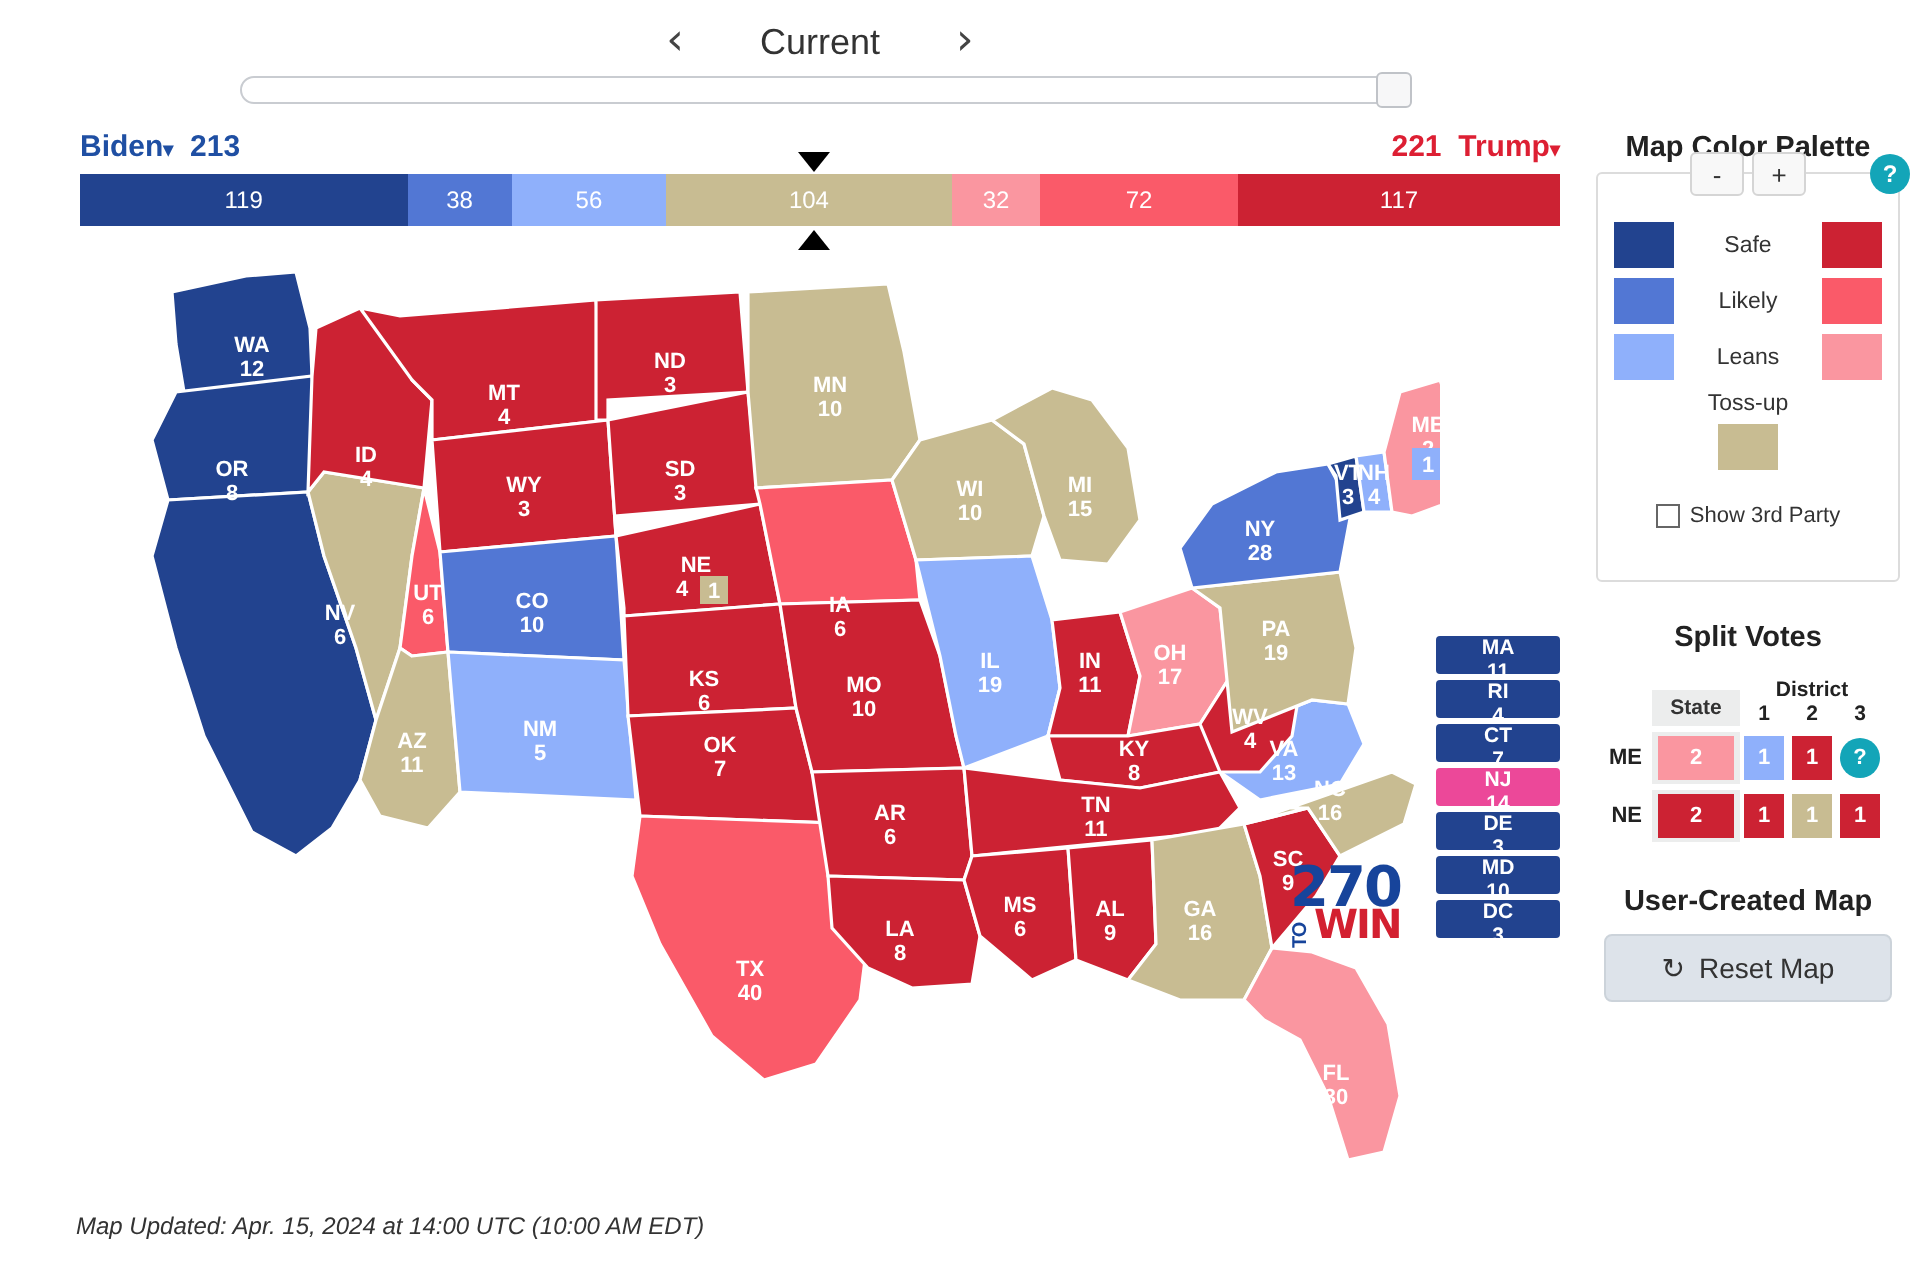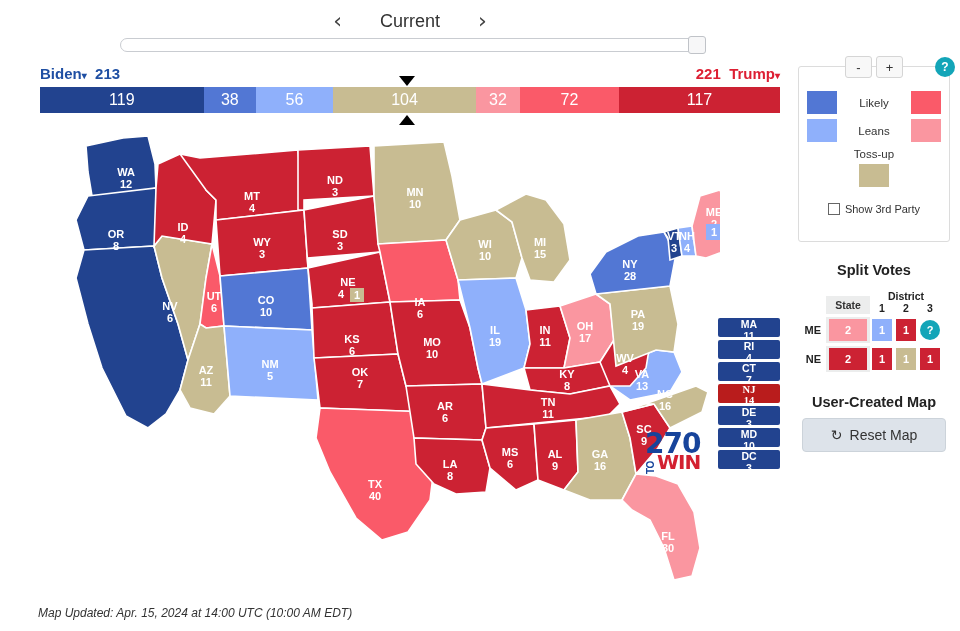--- a/index.html
+++ b/index.html
@@ -49,21 +49,21 @@
   .cand-name { cursor: pointer; }
   .caret { font-size: 10px; }
   .cand-num { font-size: 15px; font-weight: bold; }
 
   .evbar {
     position: absolute; left: 40px; top: 87px; width: 740px; height: 26px;
     display: flex;
   }
   .evseg {
     height: 26px; display: flex; align-items: center; justify-content: center;
-    color: #fff; font-size: 16px; cursor: pointer;
+    color: #fff; font-size: 12px; cursor: pointer;
   }
   .marker {
     position: absolute; width: 0; height: 0;
     border-left: 8px solid transparent; border-right: 8px solid transparent;
   }
   .marker-top {
     left: 399px; top: 76px;
     border-top: 10px solid #000;
   }
   .marker-bot {
@@ -495,21 +495,21 @@
         <span>11</span>
       </div>
       <div class="smallrow" style="background: rgb(34, 67, 143);">
         <span>RI</span>
         <span>4</span>
       </div>
       <div class="smallrow" style="background: rgb(34, 67, 143);">
         <span>CT</span>
         <span>7</span>
       </div>
-      <div class="smallrow" style="background: #b91c1c; color: rgb(255, 255, 255); font-family: Liberation Serif, serif;">
+      <div class="smallrow" style="background: #ec4899; color: rgb(255, 255, 255);">
         <span>NJ</span>
         <span>14</span>
       </div>
       <div class="smallrow" style="background: rgb(34, 67, 143);">
         <span>DE</span>
         <span>3</span>
       </div>
       <div class="smallrow" style="background: rgb(34, 67, 143);">
         <span>MD</span>
         <span>10</span>
@@ -525,27 +525,33 @@
     <div class="logo-bot">
       <span class="logo-to">TO</span>
       <span class="logo-win">WIN</span>
     </div>
   </div>
 
   <div class="caption">Map Updated: Apr. 15, 2024 at 14:00 UTC (10:00 AM EDT)</div>
 
   <div class="sidebar">
 
+    <div class="side-h">Map Color Palette</div>
     <div class="palette-box">
       <div class="pm-buttons">
         <div class="pm-btn">-</div>
         <div class="pm-btn">+</div>
       </div>
       <div class="help-bubble help-palette">?</div>
       <div id="palette-rows">
+          <div class="prow">
+            <div class="sw" style="background: rgb(34, 67, 143);"></div>
+            <div class="prow-label">Safe</div>
+            <div class="sw" style="background: rgb(204, 34, 51);"></div>
+          </div>
           <div class="prow">
             <div class="sw" style="background: rgb(82, 119, 212);"></div>
             <div class="prow-label">Likely</div>
             <div class="sw" style="background: rgb(250, 90, 105);"></div>
           </div>
           <div class="prow">
             <div class="sw" style="background: rgb(143, 176, 251);"></div>
             <div class="prow-label">Leans</div>
             <div class="sw" style="background: rgb(250, 150, 160);"></div>
           </div>

